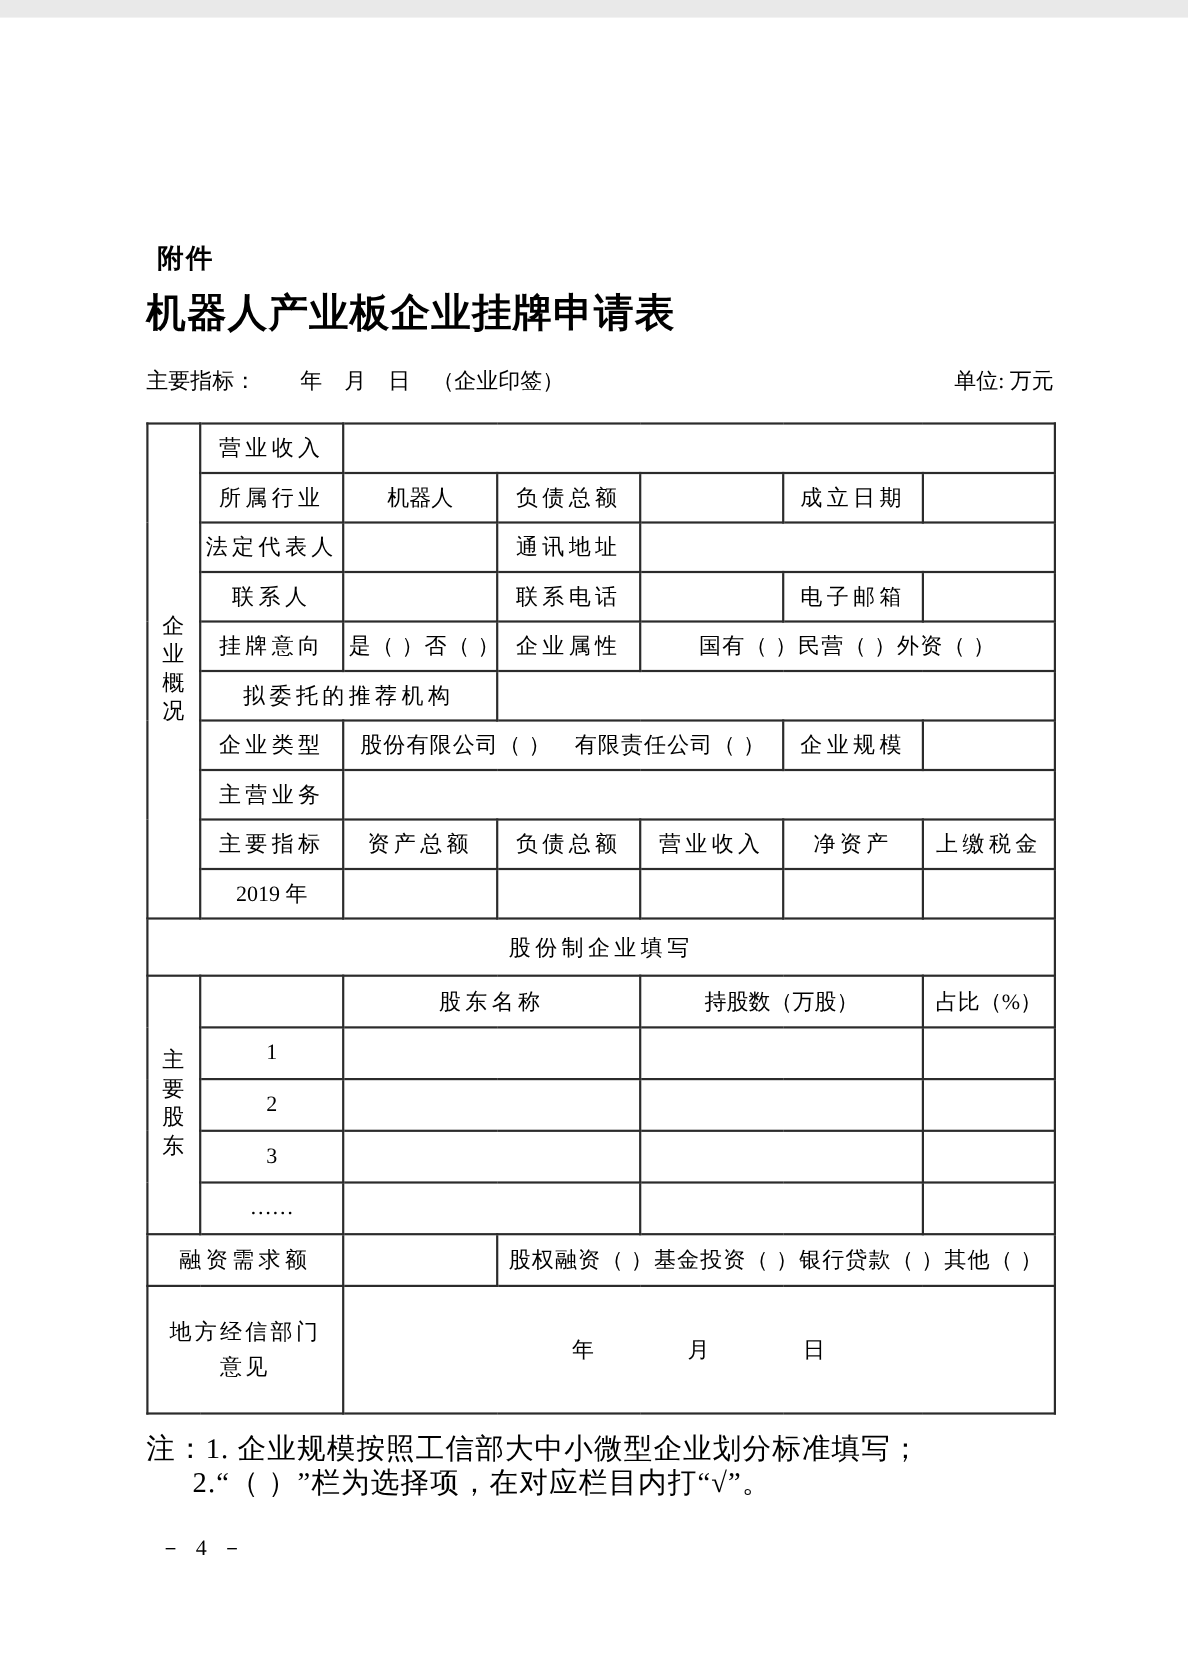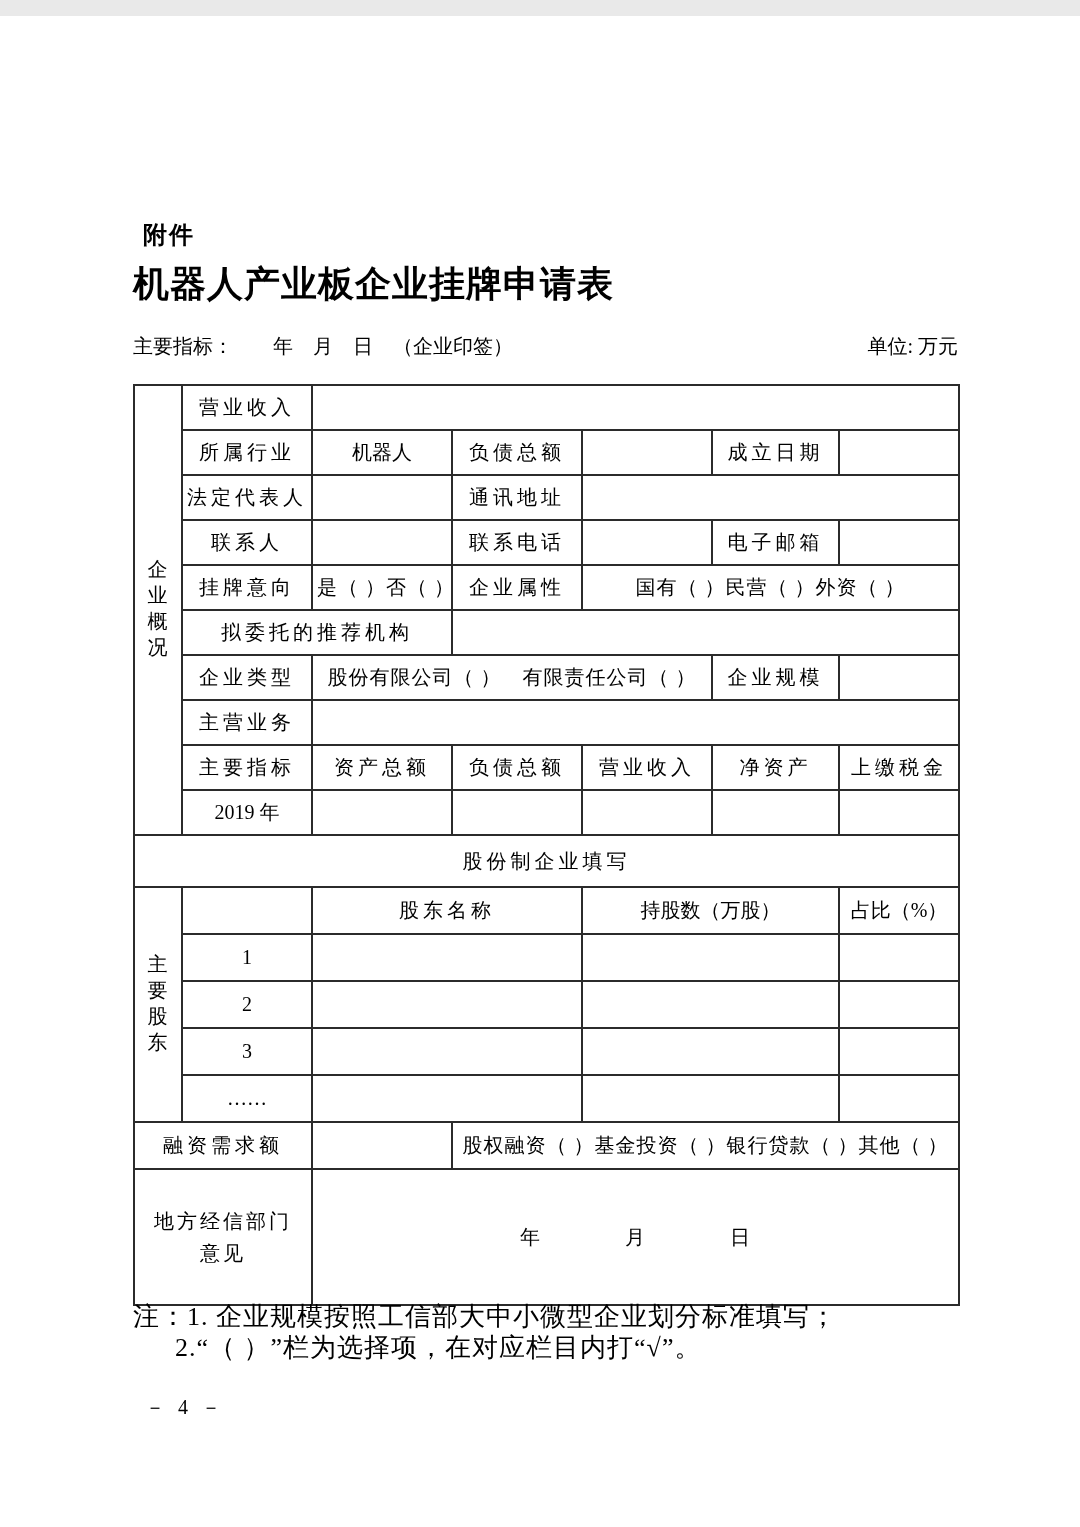--- a/index.html
+++ b/index.html
@@ -53,21 +53,21 @@
     border: 2px solid #2b2b2b;
     font-size: 20px;
     text-align: center;
     vertical-align: middle;
     padding: 2px 4px;
     overflow: hidden;
   }
   tr.r-a  { height: 45px; }
   tr.r-bn { height: 52px; }
   tr.r-b  { height: 47px; }
-  tr.r-op { height: 136px; }
+  tr.r-op { height: 116px; }
   td.lbl  { letter-spacing: 4px; }
   td.side { padding: 0; letter-spacing: 1px; font-family: Liberation Mono, monospace; }
   td.side span { display: block; line-height: 26px; }
   td.banner { letter-spacing: 4px; }
   td.opts { letter-spacing: 1px; white-space: nowrap; }
   td.opinion-label { letter-spacing: 3px; line-height: 32px; }
   td.opinion-value {
     vertical-align: bottom;
     text-align: right;
     padding: 0 18px 14px 0;

